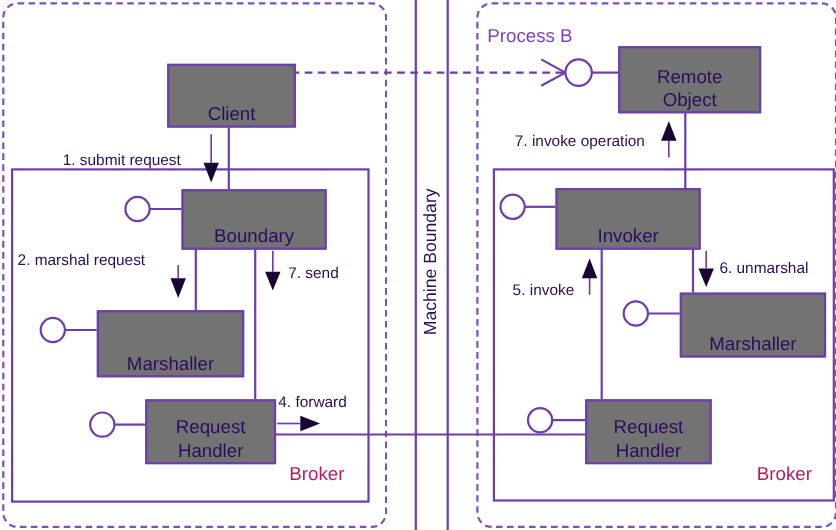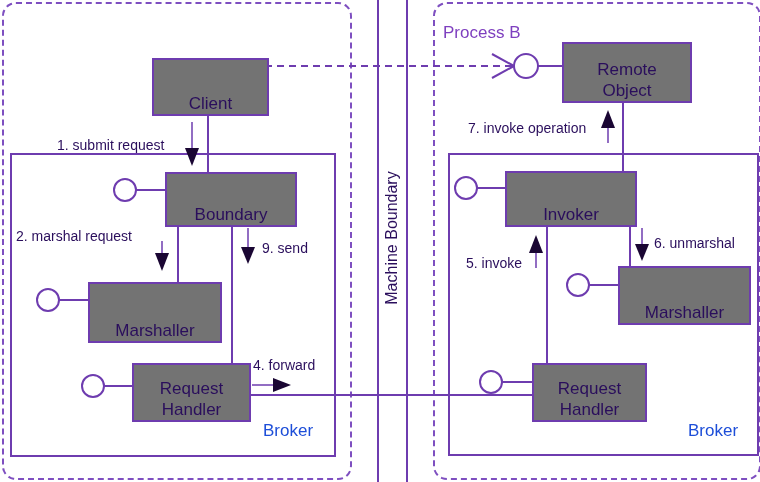--- a/index.html
+++ b/index.html
@@ -11,21 +11,21 @@
   #proc-b{left:433px;top:2px;width:324px;height:474px;}
   .broker{position:absolute;border:2px solid #6e3caf;background:#ffffff;}
   #broker-a{left:10px;top:153px;width:322px;height:300px;}
   #broker-b{left:448px;top:153px;width:307px;height:299px;}
   svg.wires{position:absolute;left:0;top:0;z-index:3;}
   .box{position:absolute;border:2px solid #6e3caf;background:#737373;z-index:4;
        display:flex;align-items:flex-end;justify-content:center;text-align:center;
        color:#2a0e5c;font-size:17px;line-height:1.2;}
   .title{position:absolute;color:#7e3fbf;font-size:17px;z-index:5;white-space:nowrap;}
   .steplabel{position:absolute;color:#2a0e5c;font-size:14px;z-index:5;white-space:nowrap;}
-  .brokerlabel{position:absolute;color:#1d4ed8;font-size:17px;z-index:5;white-space:nowrap;}
+  .brokerlabel{position:absolute;color:#be185d;font-size:17px;z-index:5;white-space:nowrap;}
   #machine-boundary{position:absolute;left:392px;top:238px;z-index:5;
        transform:translate(-50%,-50%) rotate(-90deg);transform-origin:center;
        color:#2a0e5c;font-size:16px;white-space:nowrap;}
 </style>
 </head>
 <body>
 
 <div class="stage">
 
   <div class="proc" id="proc-a"></div>
@@ -116,19 +116,19 @@
   </div>
 
   <div class="title" style="left:443px;top:8px;margin-top:15px;">Process B</div>
   <div class="brokerlabel" style="left:263px;top:421px;">Broker</div>
   <div class="brokerlabel" style="left:688px;top:421px;">Broker</div>
 
   <div id="machine-boundary">Machine Boundary</div>
 
   <div class="steplabel" style="left:57px;top:137px;">1. submit request</div>
   <div class="steplabel" style="left:16px;top:228px;">2. marshal request</div>
-  <div class="steplabel" style="left:262px;top:240px;">9. send</div>
+  <div class="steplabel" style="left:262px;top:240px;">7. send</div>
   <div class="steplabel" style="left:253px;top:357px;">4. forward</div>
   <div class="steplabel" style="left:466px;top:255px;">5. invoke</div>
   <div class="steplabel" style="left:654px;top:235px;">6. unmarshal</div>
   <div class="steplabel" style="left:468px;top:120px;text-align:center;">7. invoke operation</div>
 
 </div>
 
 </body></html>

